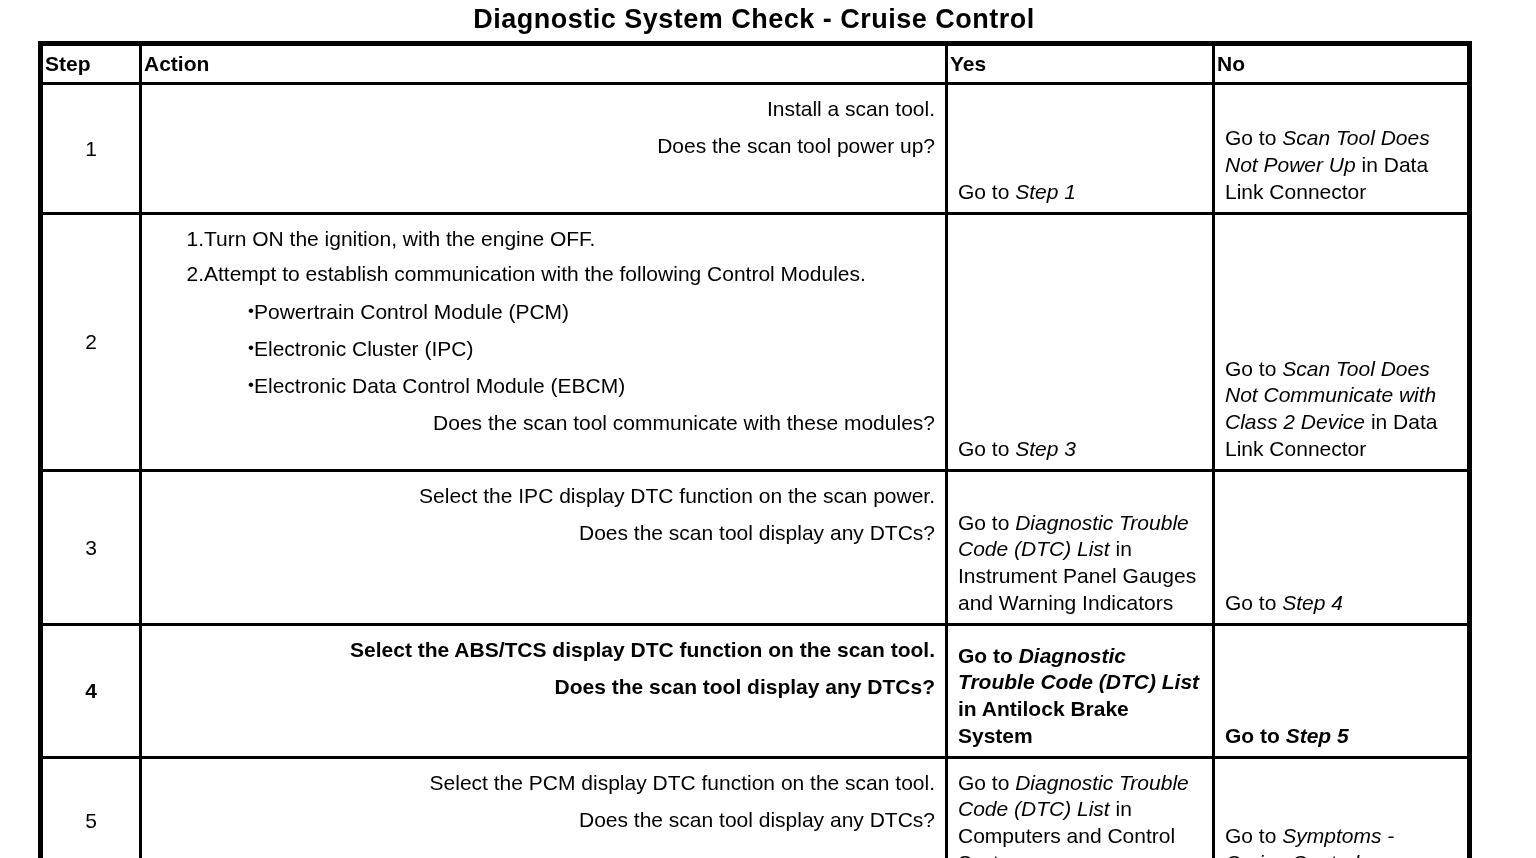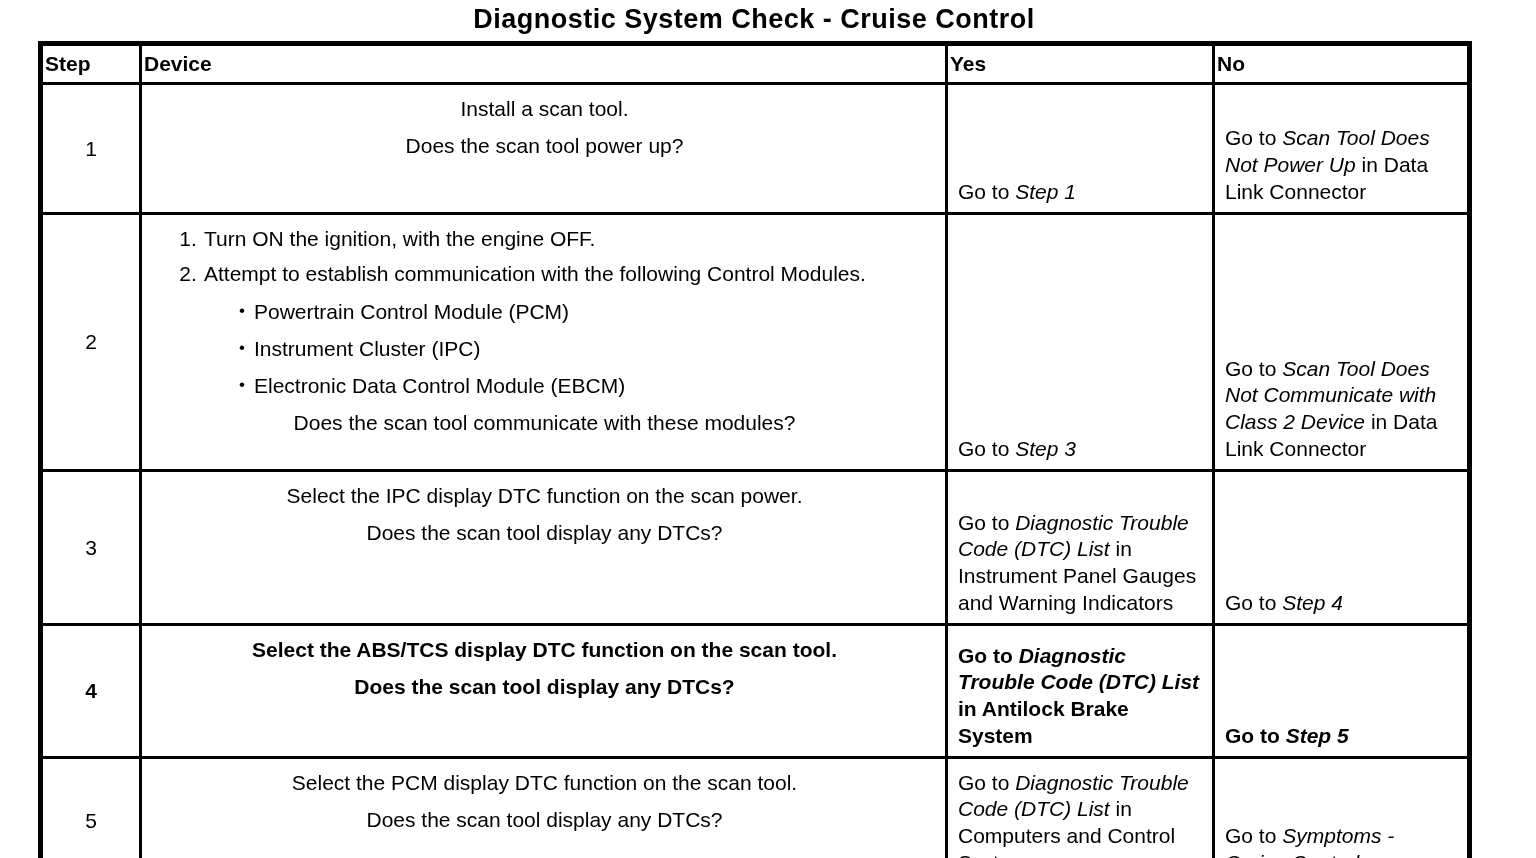--- a/index.html
+++ b/index.html
@@ -52,21 +52,21 @@
     padding: 4px 2px;
     height: 28px;
   }
   td.step {
     text-align: center;
     vertical-align: middle;
     font-size: 22px;
   }
   td.action {
     vertical-align: top;
-    text-align: center;
+    text-align: right;
     padding: 4px 10px 4px 12px;
     line-height: 1.3;
   }
   td.yes, td.no {
     vertical-align: bottom;
     padding: 4px 10px 6px 10px;
     line-height: 1.28;
   }
   .it { font-style: italic; }
   .blk { margin: 6px 0 8px 0; }
@@ -91,21 +91,21 @@
     <table class="diag">
       <colgroup>
         <col class="c-step">
           <col class="c-action">
           <col class="c-yes">
           <col class="c-no">
       </colgroup>
       <thead>
         <tr>
           <th>Step</th>
-          <th>Device</th>
+          <th>Action</th>
           <th>Yes</th>
           <th>No</th>
         </tr>
       </thead>
       <tbody>
           <tr class="r0">
             <td class="step">1</td>
             <td class="action">
               <div class="blk para">Install a scan tool.</div>
               <div class="blk para">Does the scan tool power up?</div>
@@ -123,21 +123,21 @@
               <div class="blk num">
                 <span class="marker">2.</span>
                 <span>Attempt to establish communication with the following Control Modules.</span>
               </div>
               <div class="blk bullet">
                 <span class="marker">•</span>
                 <span>Powertrain Control Module (PCM)</span>
               </div>
               <div class="blk bullet">
                 <span class="marker">•</span>
-                <span>Instrument Cluster (IPC)</span>
+                <span>Electronic Cluster (IPC)</span>
               </div>
               <div class="blk bullet">
                 <span class="marker">•</span>
                 <span>Electronic Data Control Module (EBCM)</span>
               </div>
               <div class="blk para">Does the scan tool communicate with these modules?</div>
             </td>
             <td class="yes"><span>Go to </span><span class="it">Step 3</span></td>
             <td class="no"><span>Go to </span><span class="it">Scan Tool Does Not Communicate with Class 2 Device</span><span> in Data Link Connector</span></td>
           </tr>

